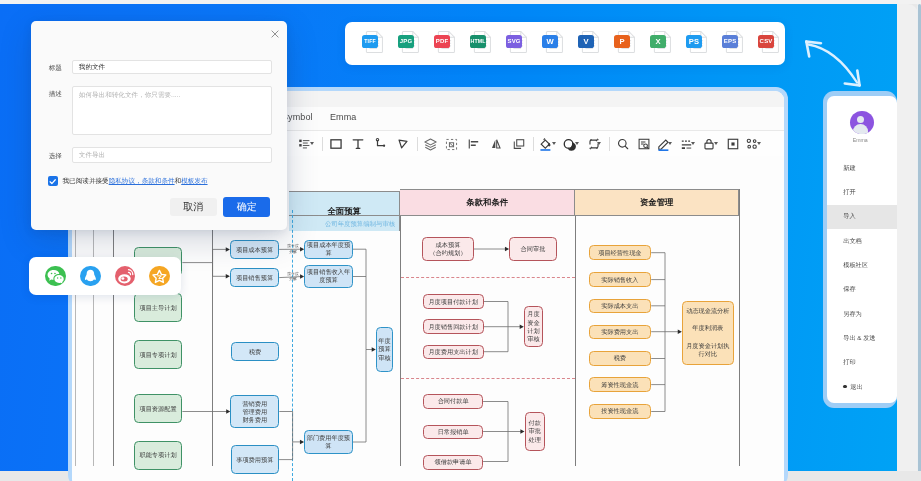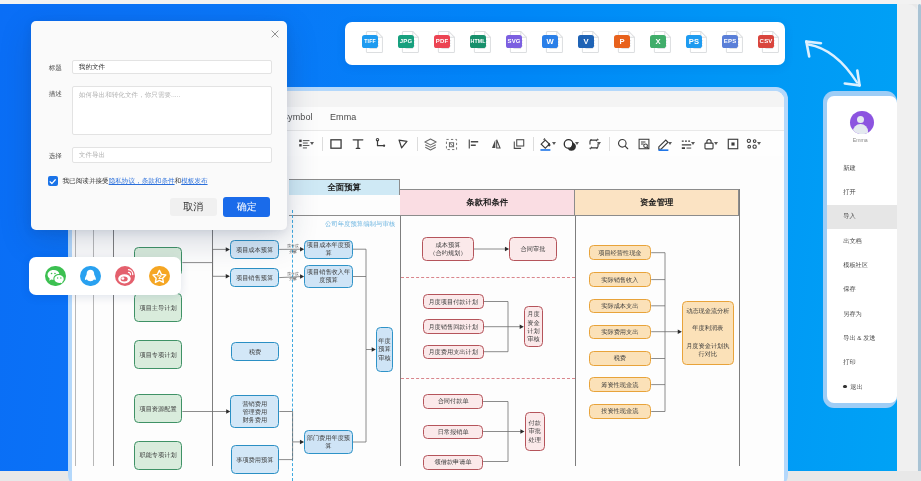--- a/index.html
+++ b/index.html
@@ -365,21 +365,21 @@
       </div>
       <div class="canvas">
         <div class="vline" style="left:3px;top:32.7px;height:276.9px"></div>
         <div class="vline" style="left:21.3px;top:32.7px;height:276.9px"></div>
         <div class="vline vline-dark" style="left:40.6px;top:32.7px;height:276.9px"></div>
         <div class="vline vline-dark" style="left:139.6px;top:32.7px;height:276.9px"></div>
 
         <div class="vline vline-dark" style="left:328.2px;top:32.7px;height:276.9px"></div>
         <div class="vline vline-dark" style="left:503.3px;top:32.7px;height:276.9px"></div>
         <div class="vline vline-dark" style="left:667px;top:32.7px;height:276.9px"></div>
-        <div class="colhdr" style="left:217.2px;top:23px;width:111.0px;height:16px;background:#cfe9f5">全面预算</div>
+        <div class="colhdr" style="left:217.2px;top:35px;width:111.0px;height:40px;background:#cfe9f5">全面预算</div>
         <div class="colhdr" style="left:328.2px;top:32.7px;width:175.1px;height:26.7px;background:#fadde3">条款和条件</div>
         <div class="colhdr" style="left:503.3px;top:32.7px;width:163.7px;height:26.7px;background:#fbe3c3">资金管理</div>
         <div style="position:absolute;left:217.2px;top:59.4px;width:449.8px;height:1px;background:#8c8c8c"></div>
         <div style="position:absolute;left:220.2px;top:54px;width:0;height:271px;border-left:1.2px dashed #3fa9e0"></div>
         <div class="dgtitle" style="left:252.9px;top:63.8px">公司年度预算编制与审核</div>
         <div style="position:absolute;left:329px;top:120.5px;width:174px;height:0;border-top:1.2px dashed #d9868c"></div>
         <div style="position:absolute;left:329px;top:222.1px;width:174px;height:0;border-top:1.2px dashed #d9868c"></div>
         <svg width="712" height="331">
             <path d="M110.4 106.6 L140.6 106.6" stroke="#8a8a8a" stroke-width="1.0" fill="none"></path>
             <path d="M140.6 93.4 L140.6 120.3" stroke="#6e6e6e" stroke-width="0.8" fill="none"></path>

